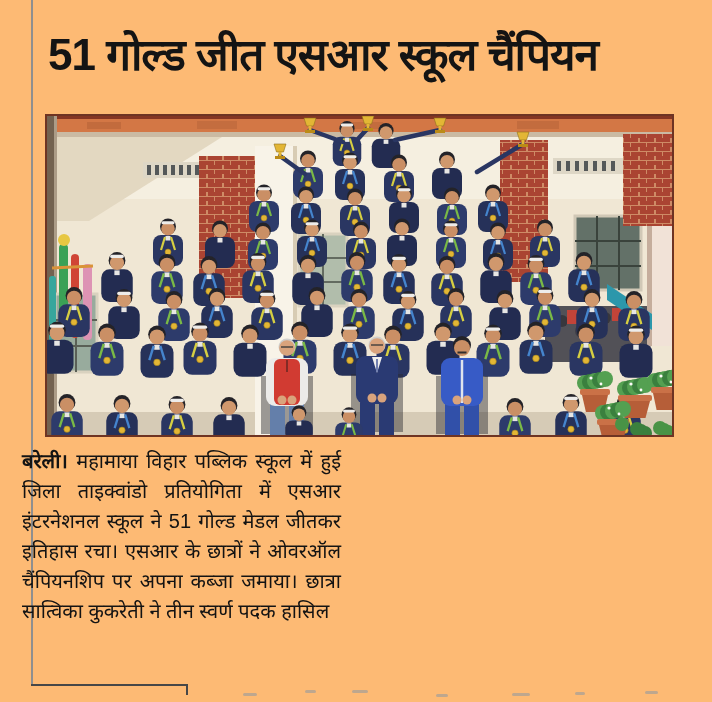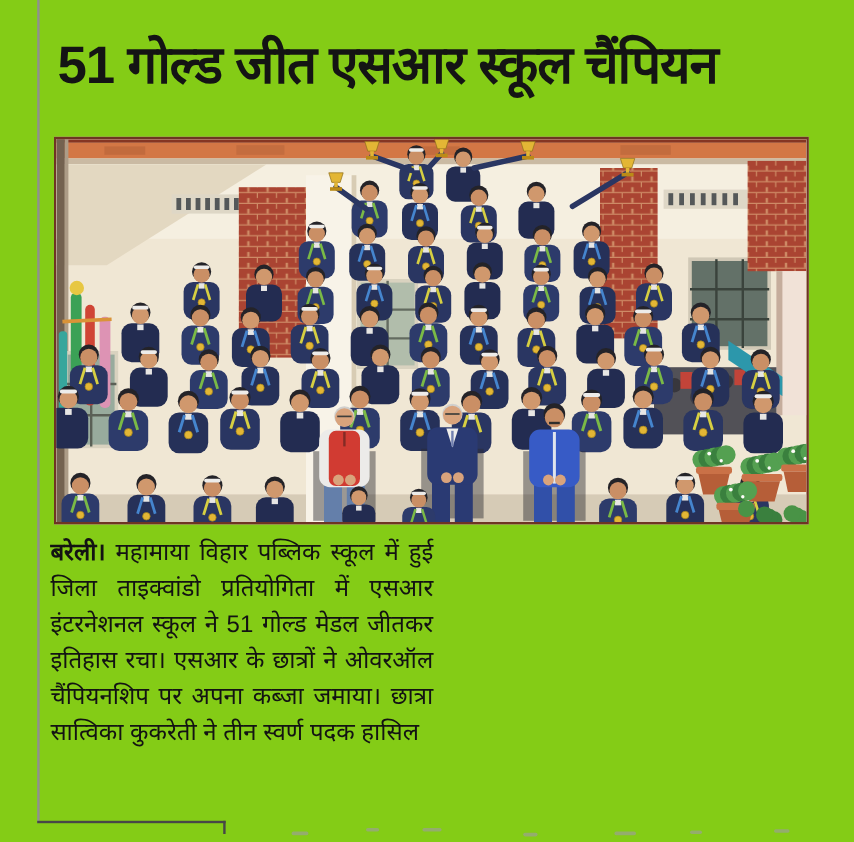--- a/index.html
+++ b/index.html
@@ -1,24 +1,24 @@
 <!DOCTYPE html>
 <html><head>
 <meta charset="utf-8">
 <style>
   html,body{margin:0;padding:0;background:#ffffff;}
-  .page{position:relative;width:712px;height:702px;background:#84cc16;overflow:hidden;
+  .page{position:relative;width:712px;height:702px;background:#fdba74;overflow:hidden;
         font-family:"Liberation Sans","DejaVu Sans",sans-serif;}
   .vrule{position:absolute;left:31px;top:0;width:2px;height:686px;background:#8f8f8f;}
   .headline{position:absolute;left:48px;top:24px;width:650px;font-size:44px;font-weight:800;
             color:#141414;white-space:nowrap;letter-spacing:-1px;line-height:1.4;}
   .photo{position:absolute;left:45px;top:114px;width:629px;height:323px;
          border:2px solid #6e3423;box-sizing:border-box;background:#f2e9d7;}
   .photo svg{display:block;width:100%;height:100%;}
-  .bodytext{position:absolute;left:42px;top:446px;width:652px;display:flex;gap:13px;}
+  .bodytext{position:absolute;left:22px;top:446px;width:652px;display:flex;gap:13px;}
   .col{width:319px;font-size:20px;line-height:30px;text-align:justify;color:#131313;}
   .dateline{font-weight:bold;}
   .bottomline{position:absolute;left:31px;top:684px;width:157px;height:2px;background:#474747;}
   .bottomtick{position:absolute;left:186px;top:684px;width:2px;height:11px;background:#474747;}
   .smudge{position:absolute;height:3px;background:#9c9c9c;opacity:.65;border-radius:2px;}
 </style>
 </head>
 <body>
 
 <div class="page">

